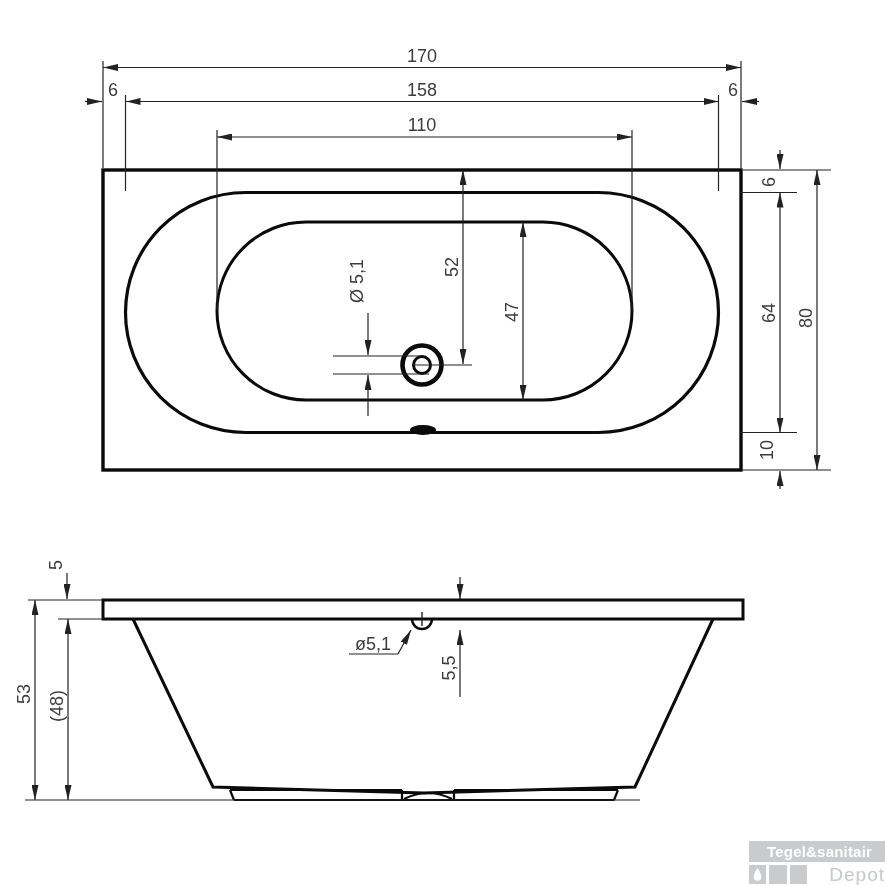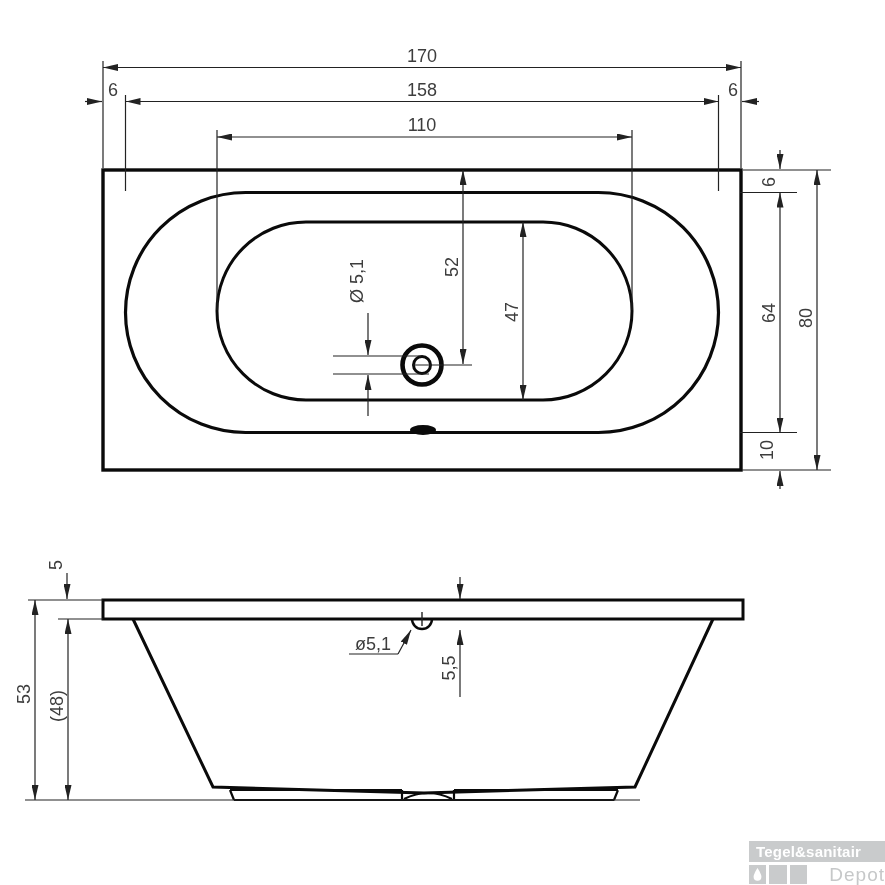--- a/index.html
+++ b/index.html
@@ -9,21 +9,21 @@
   }
   .stage{position:absolute;left:0;top:0;width:885px;height:832px;}
   svg{display:block;}
   .thick{stroke:#0a0a0a;fill:none;}
   .dimline{stroke:#222222;stroke-width:1.2;fill:none;}
   .dimtext{fill:#3d3d3d;font-size:18px;font-family:"Liberation Sans", sans-serif;}
   
   .logo{position:absolute;left:749px;top:841px;width:136px;}
   .logo-bar{
     background:#c9cbcc;color:#ffffff;height:21px;line-height:21px;
-    font-size:15px;font-weight:bold;padding-left:7px;box-sizing:border-box;
+    font-size:15px;font-weight:bold;padding-left:18px;box-sizing:border-box;
     letter-spacing:0.2px;
   }
   .logo-row{margin-top:3px;display:flex;align-items:center;height:19px;}
   .logo-sq{width:19px;height:19px;background:#c9cbcc;margin-right:3px;
     display:flex;align-items:center;justify-content:center;}
   .logo-depot{color:#c6c8c9;font-size:19px;letter-spacing:1px;margin-left:19px;}
 </style>
 </head>
 <body>
 

